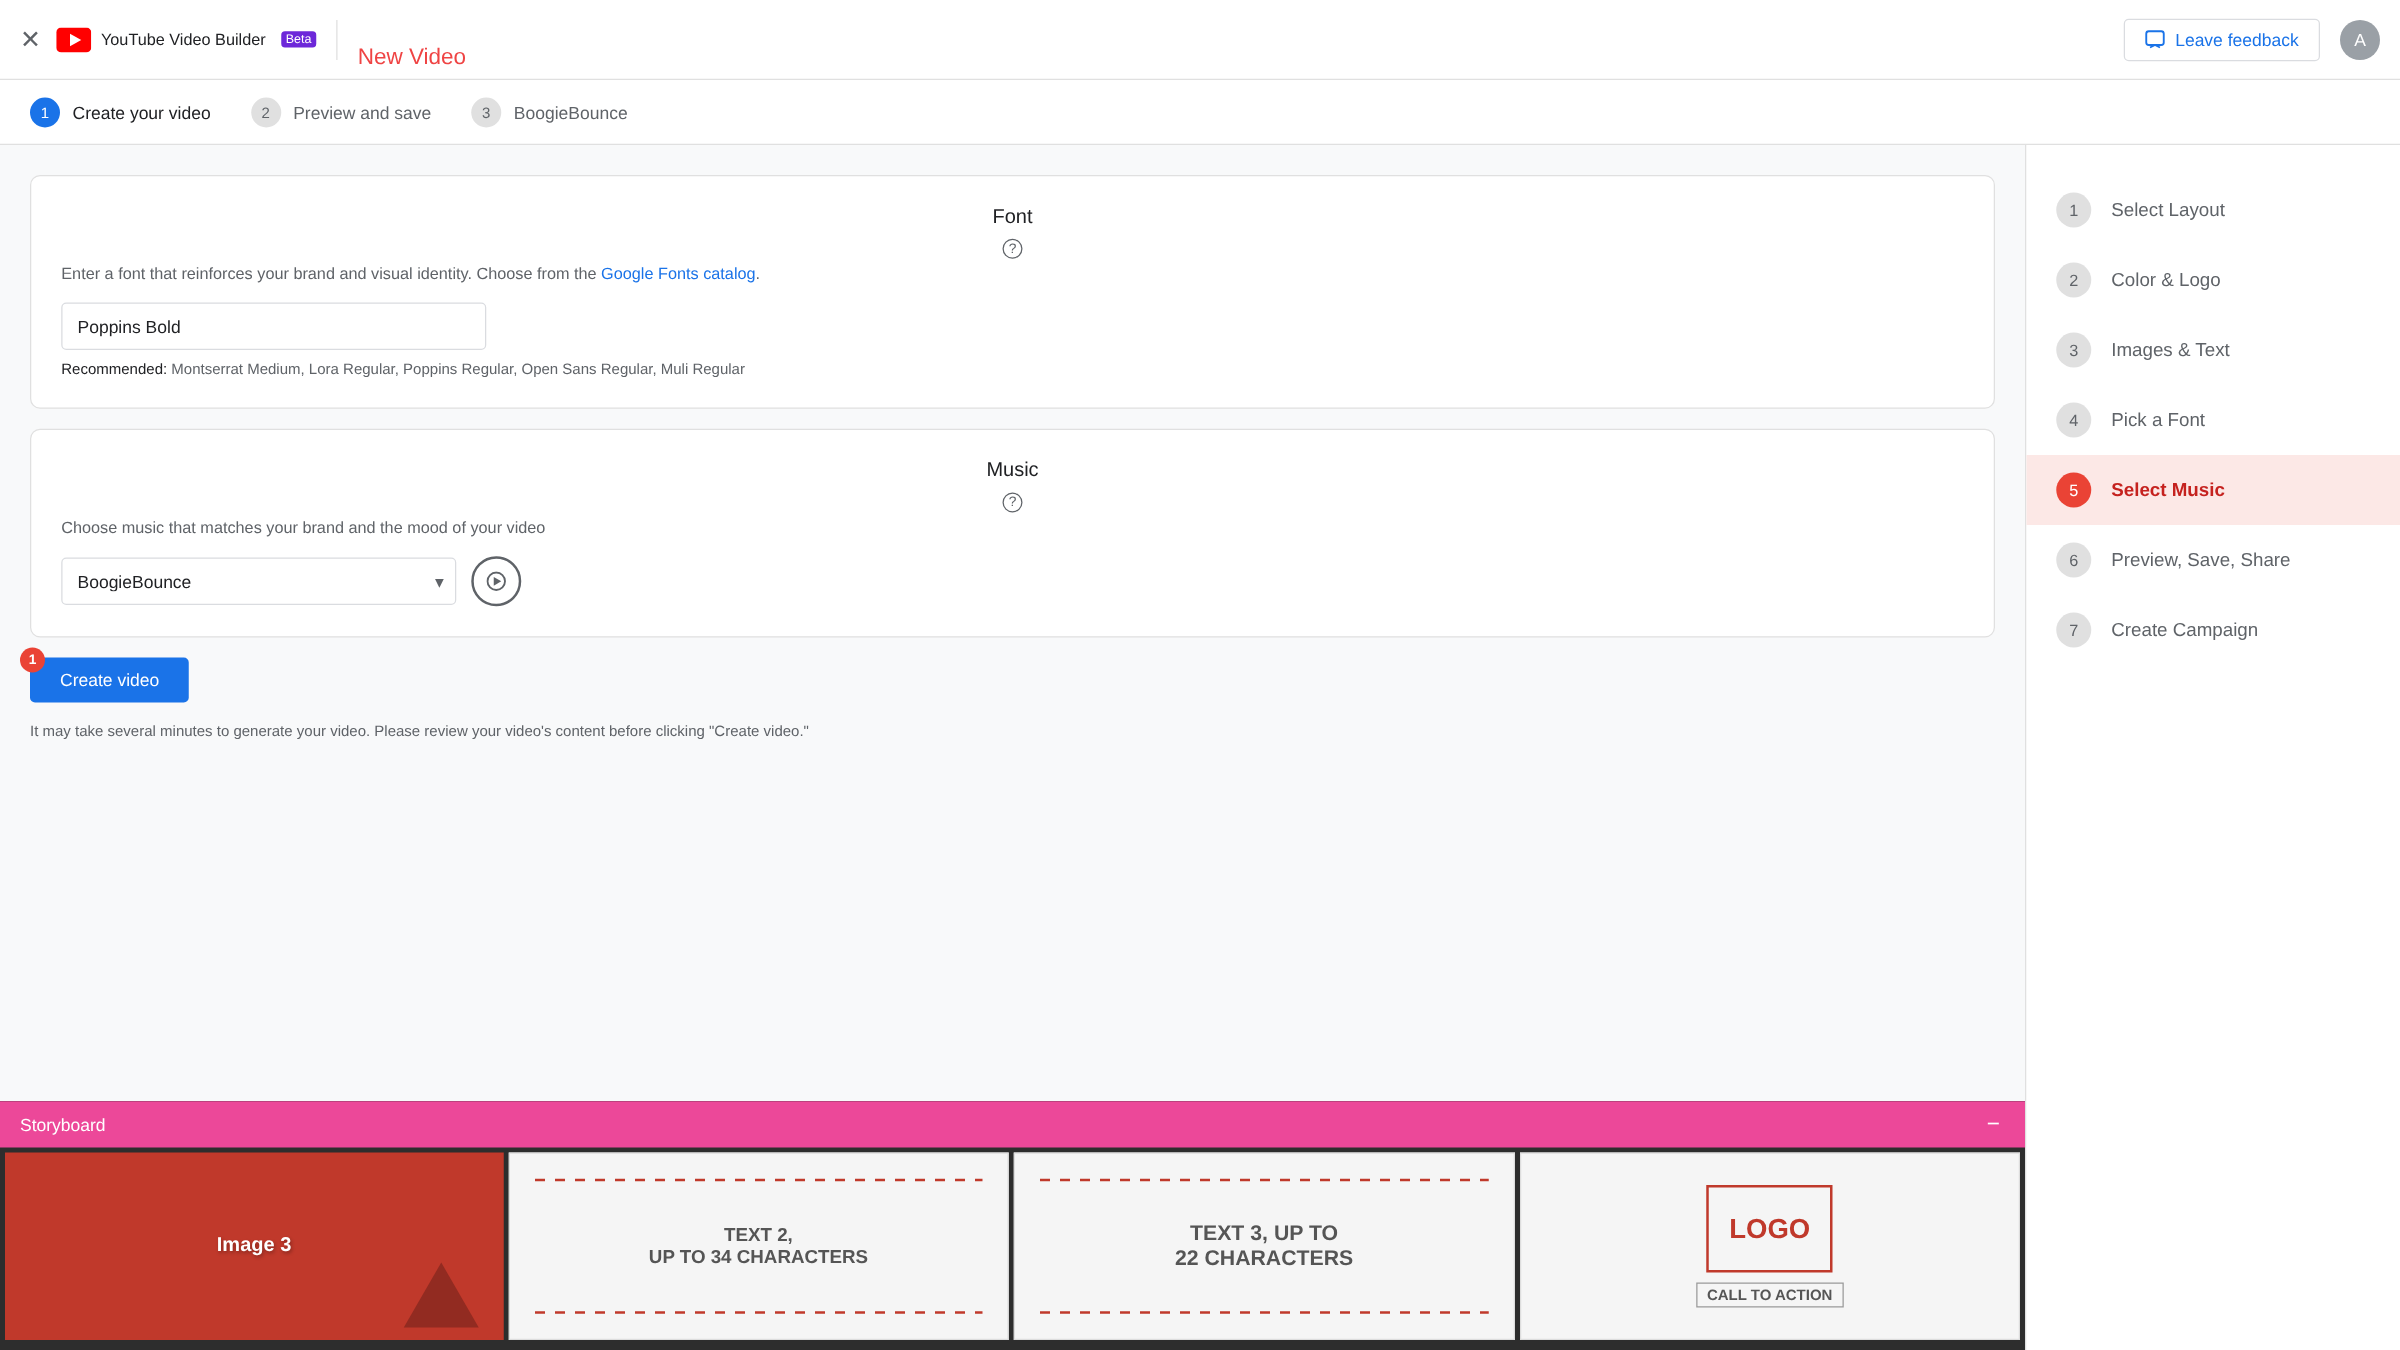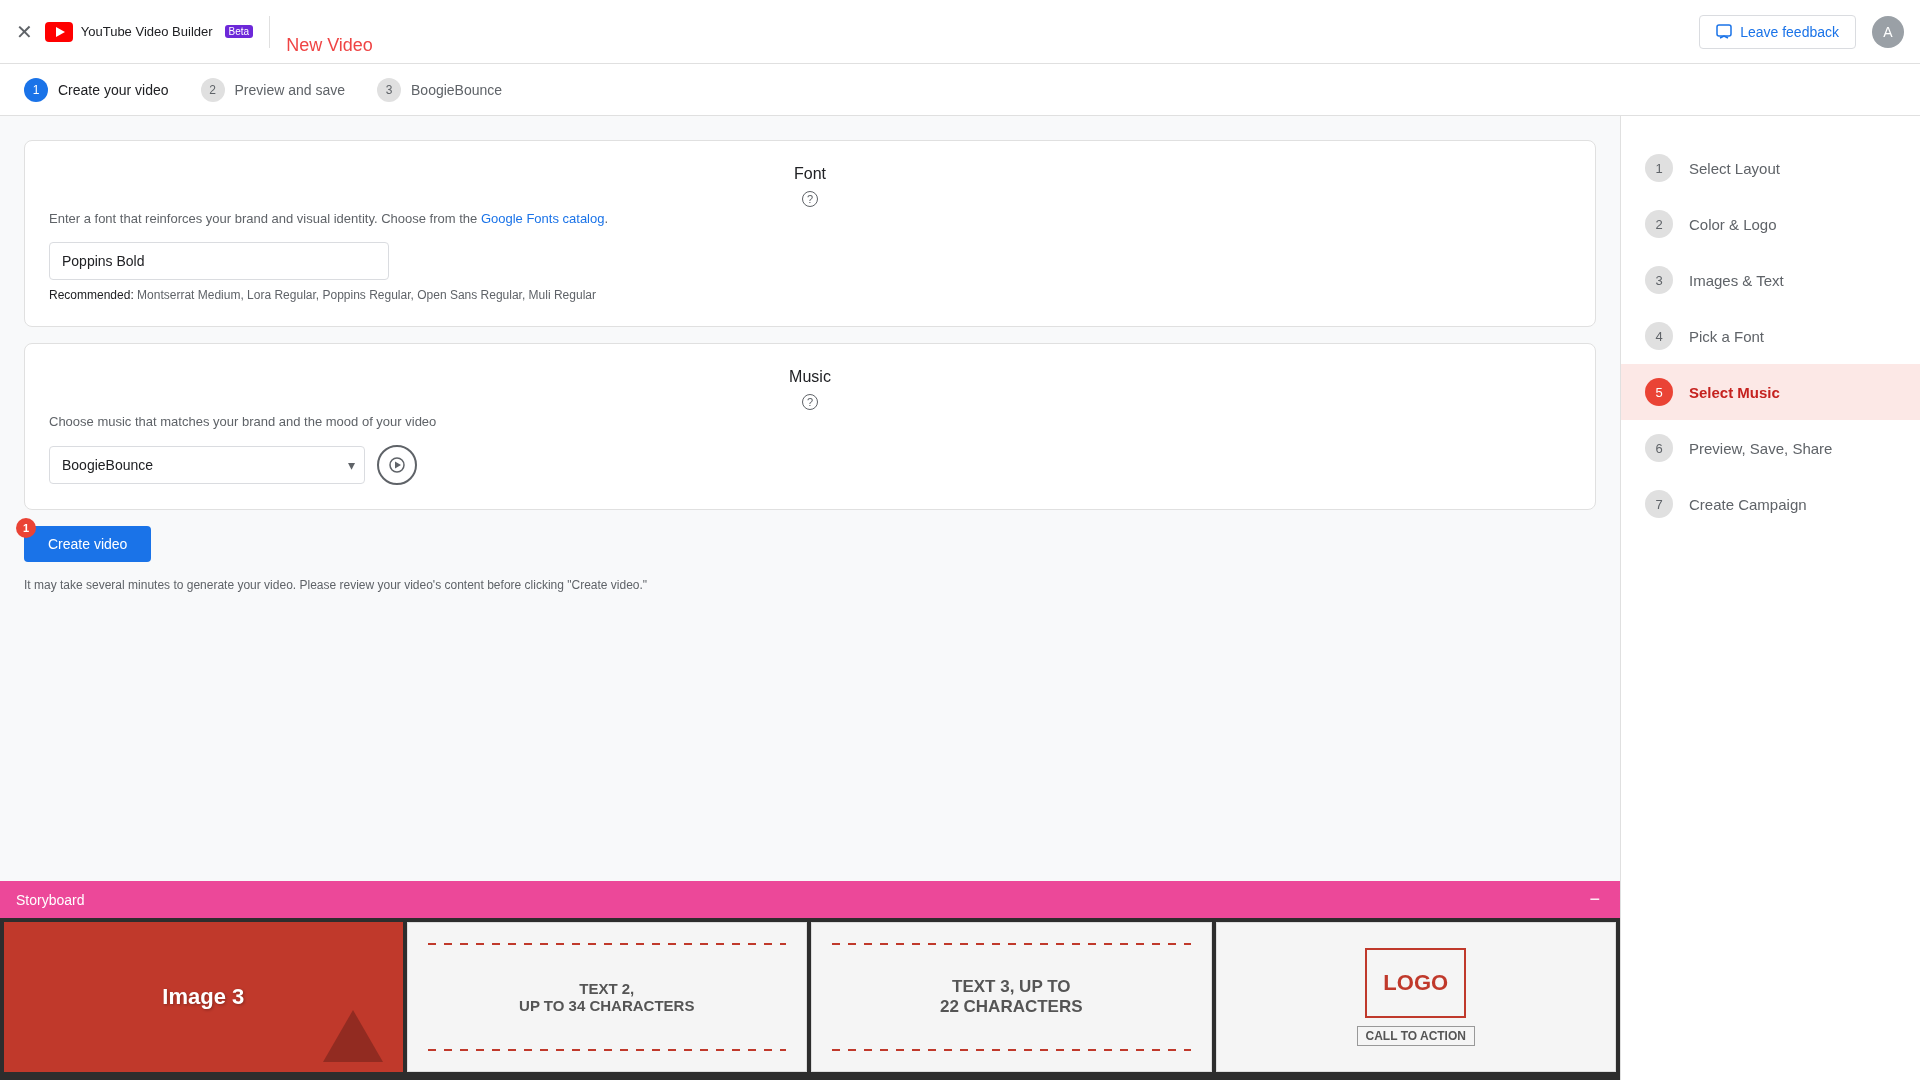--- a/index.html
+++ b/index.html
@@ -365,21 +365,21 @@
     .frame-1-triangle {
       width: 0; height: 0;
       border-left: 30px solid transparent;
       border-right: 30px solid transparent;
       border-bottom: 52px solid #922b21;
       position: absolute;
       bottom: 10px; right: 20px;
     }
     .frame-1-label {
       color: #fff;
-      font-size: 22px;
+      font-size: 16px;
       font-weight: 700;
       text-shadow: 1px 1px 3px rgba(0,0,0,0.3);
     }
     .frame-2 {
       background: #f5f5f5;
       border: 1px solid #ddd;
       display: flex;
       flex-direction: column;
       align-items: center;
       justify-content: center;

